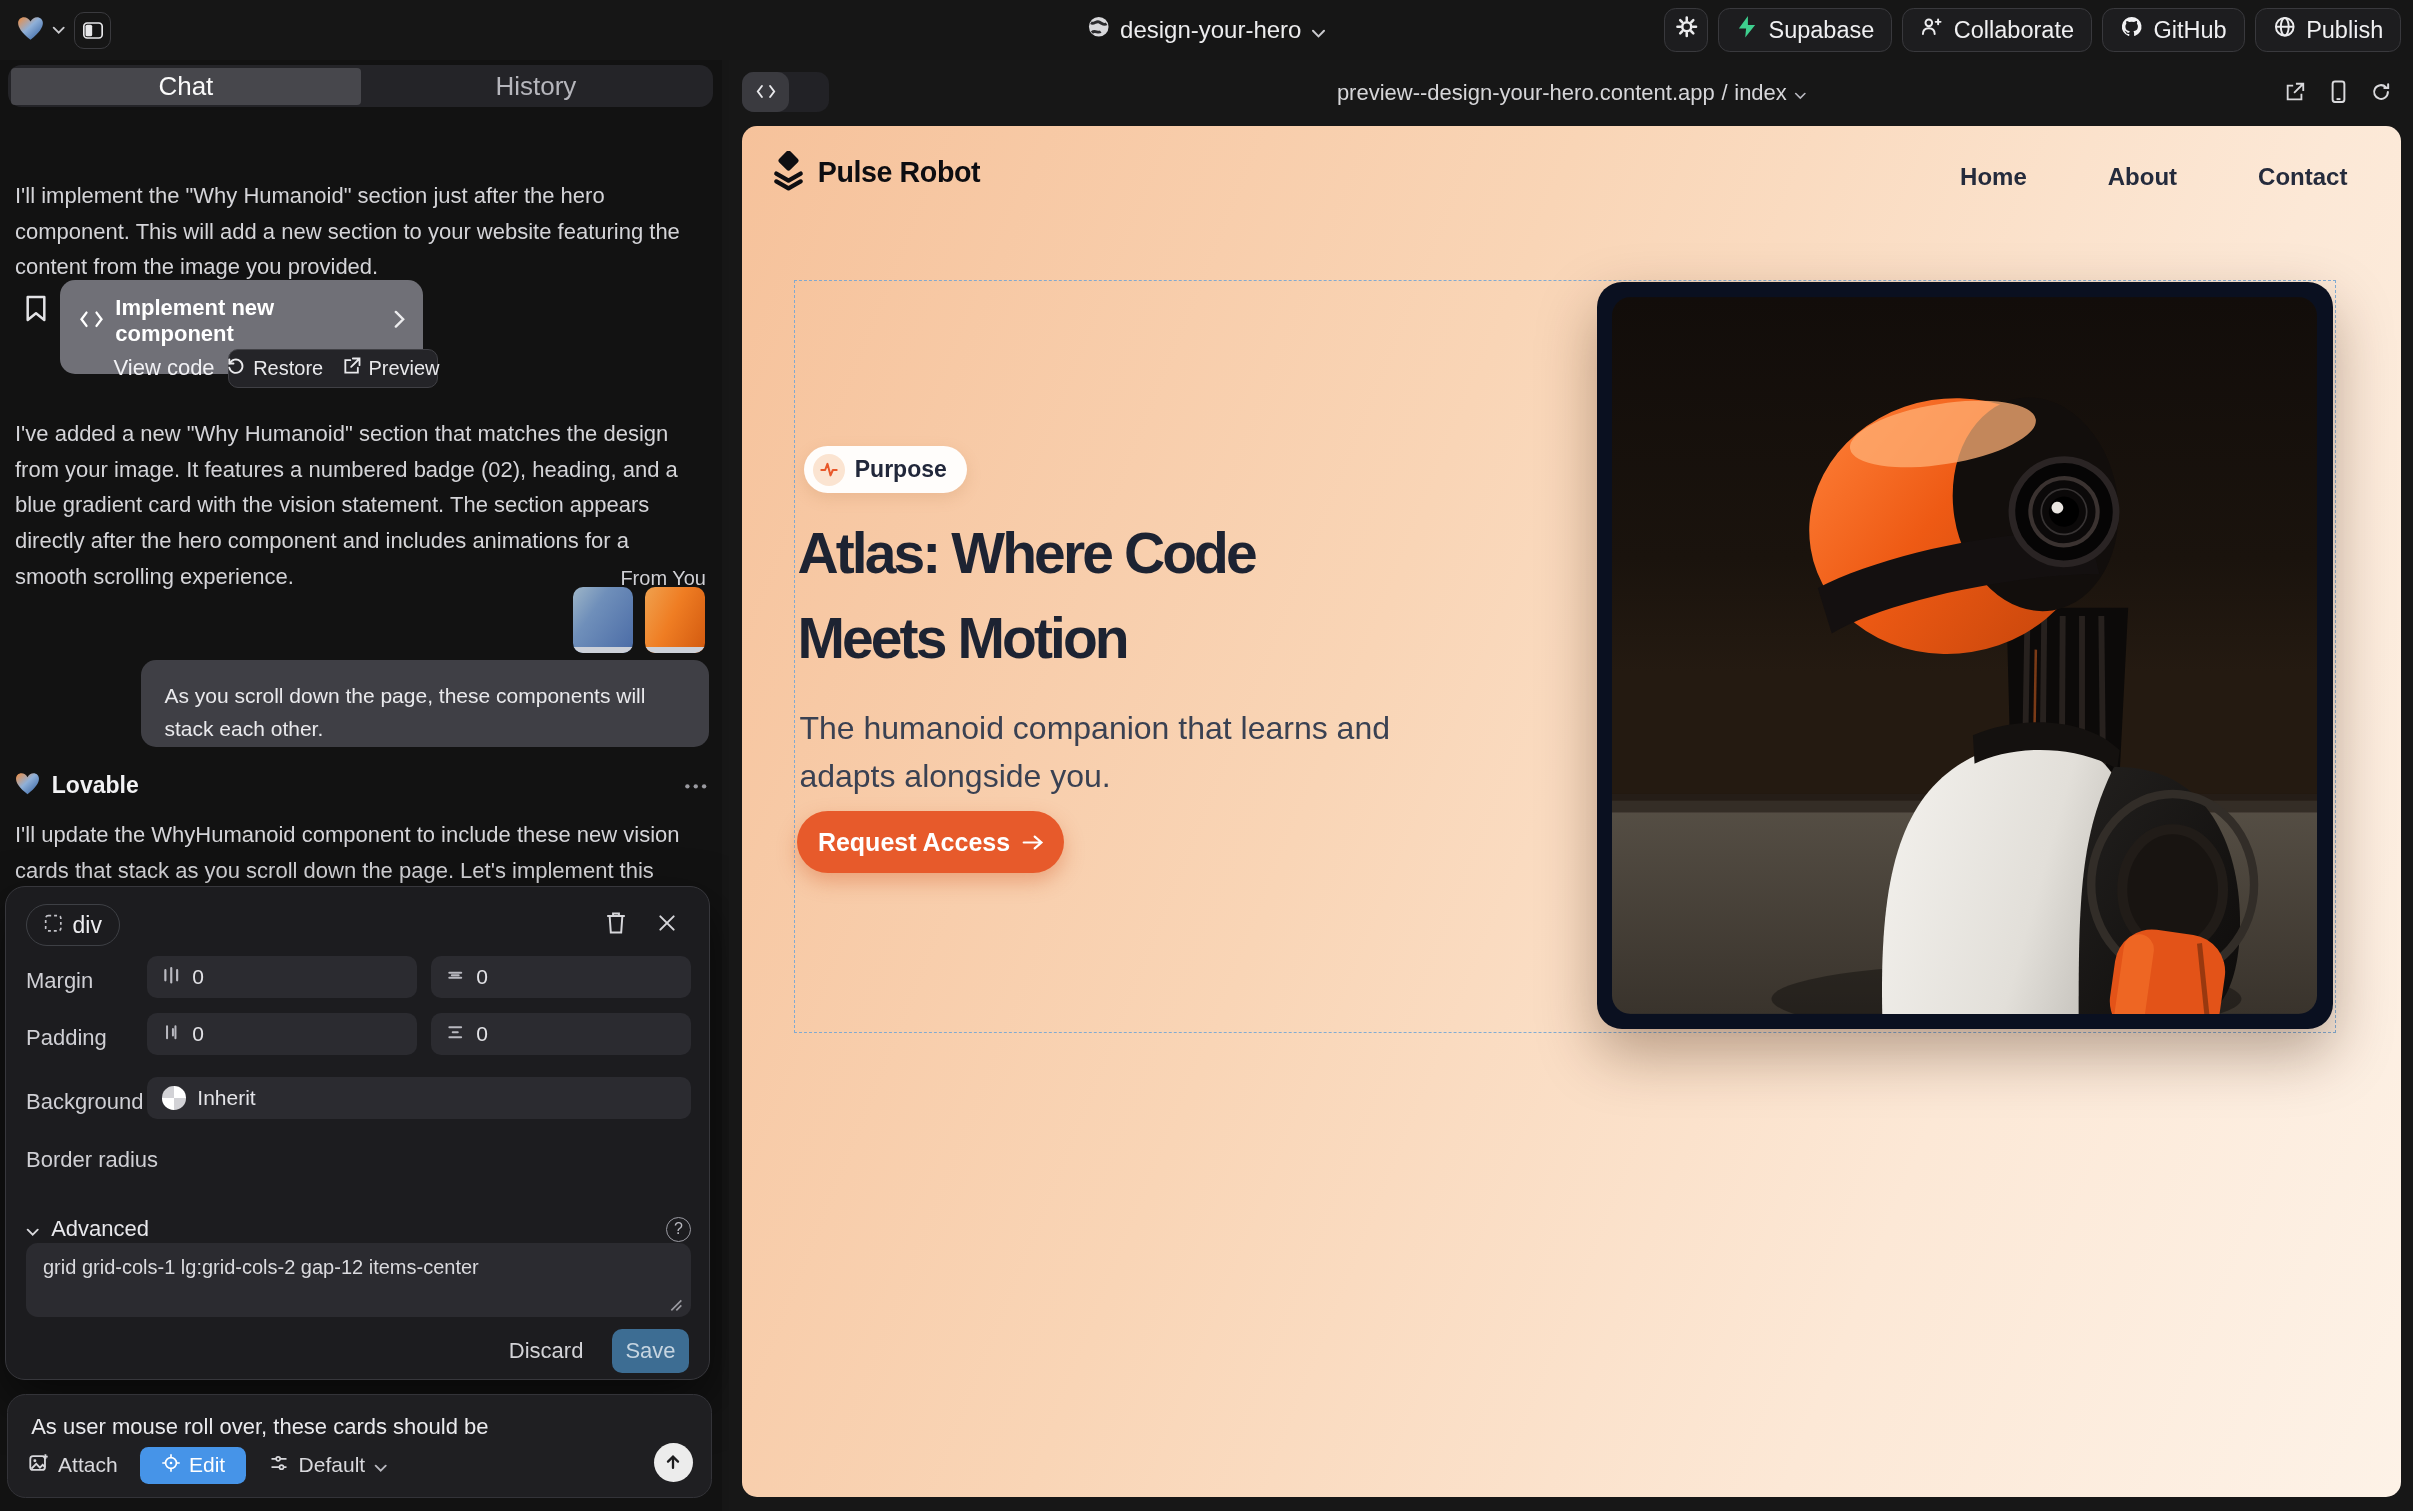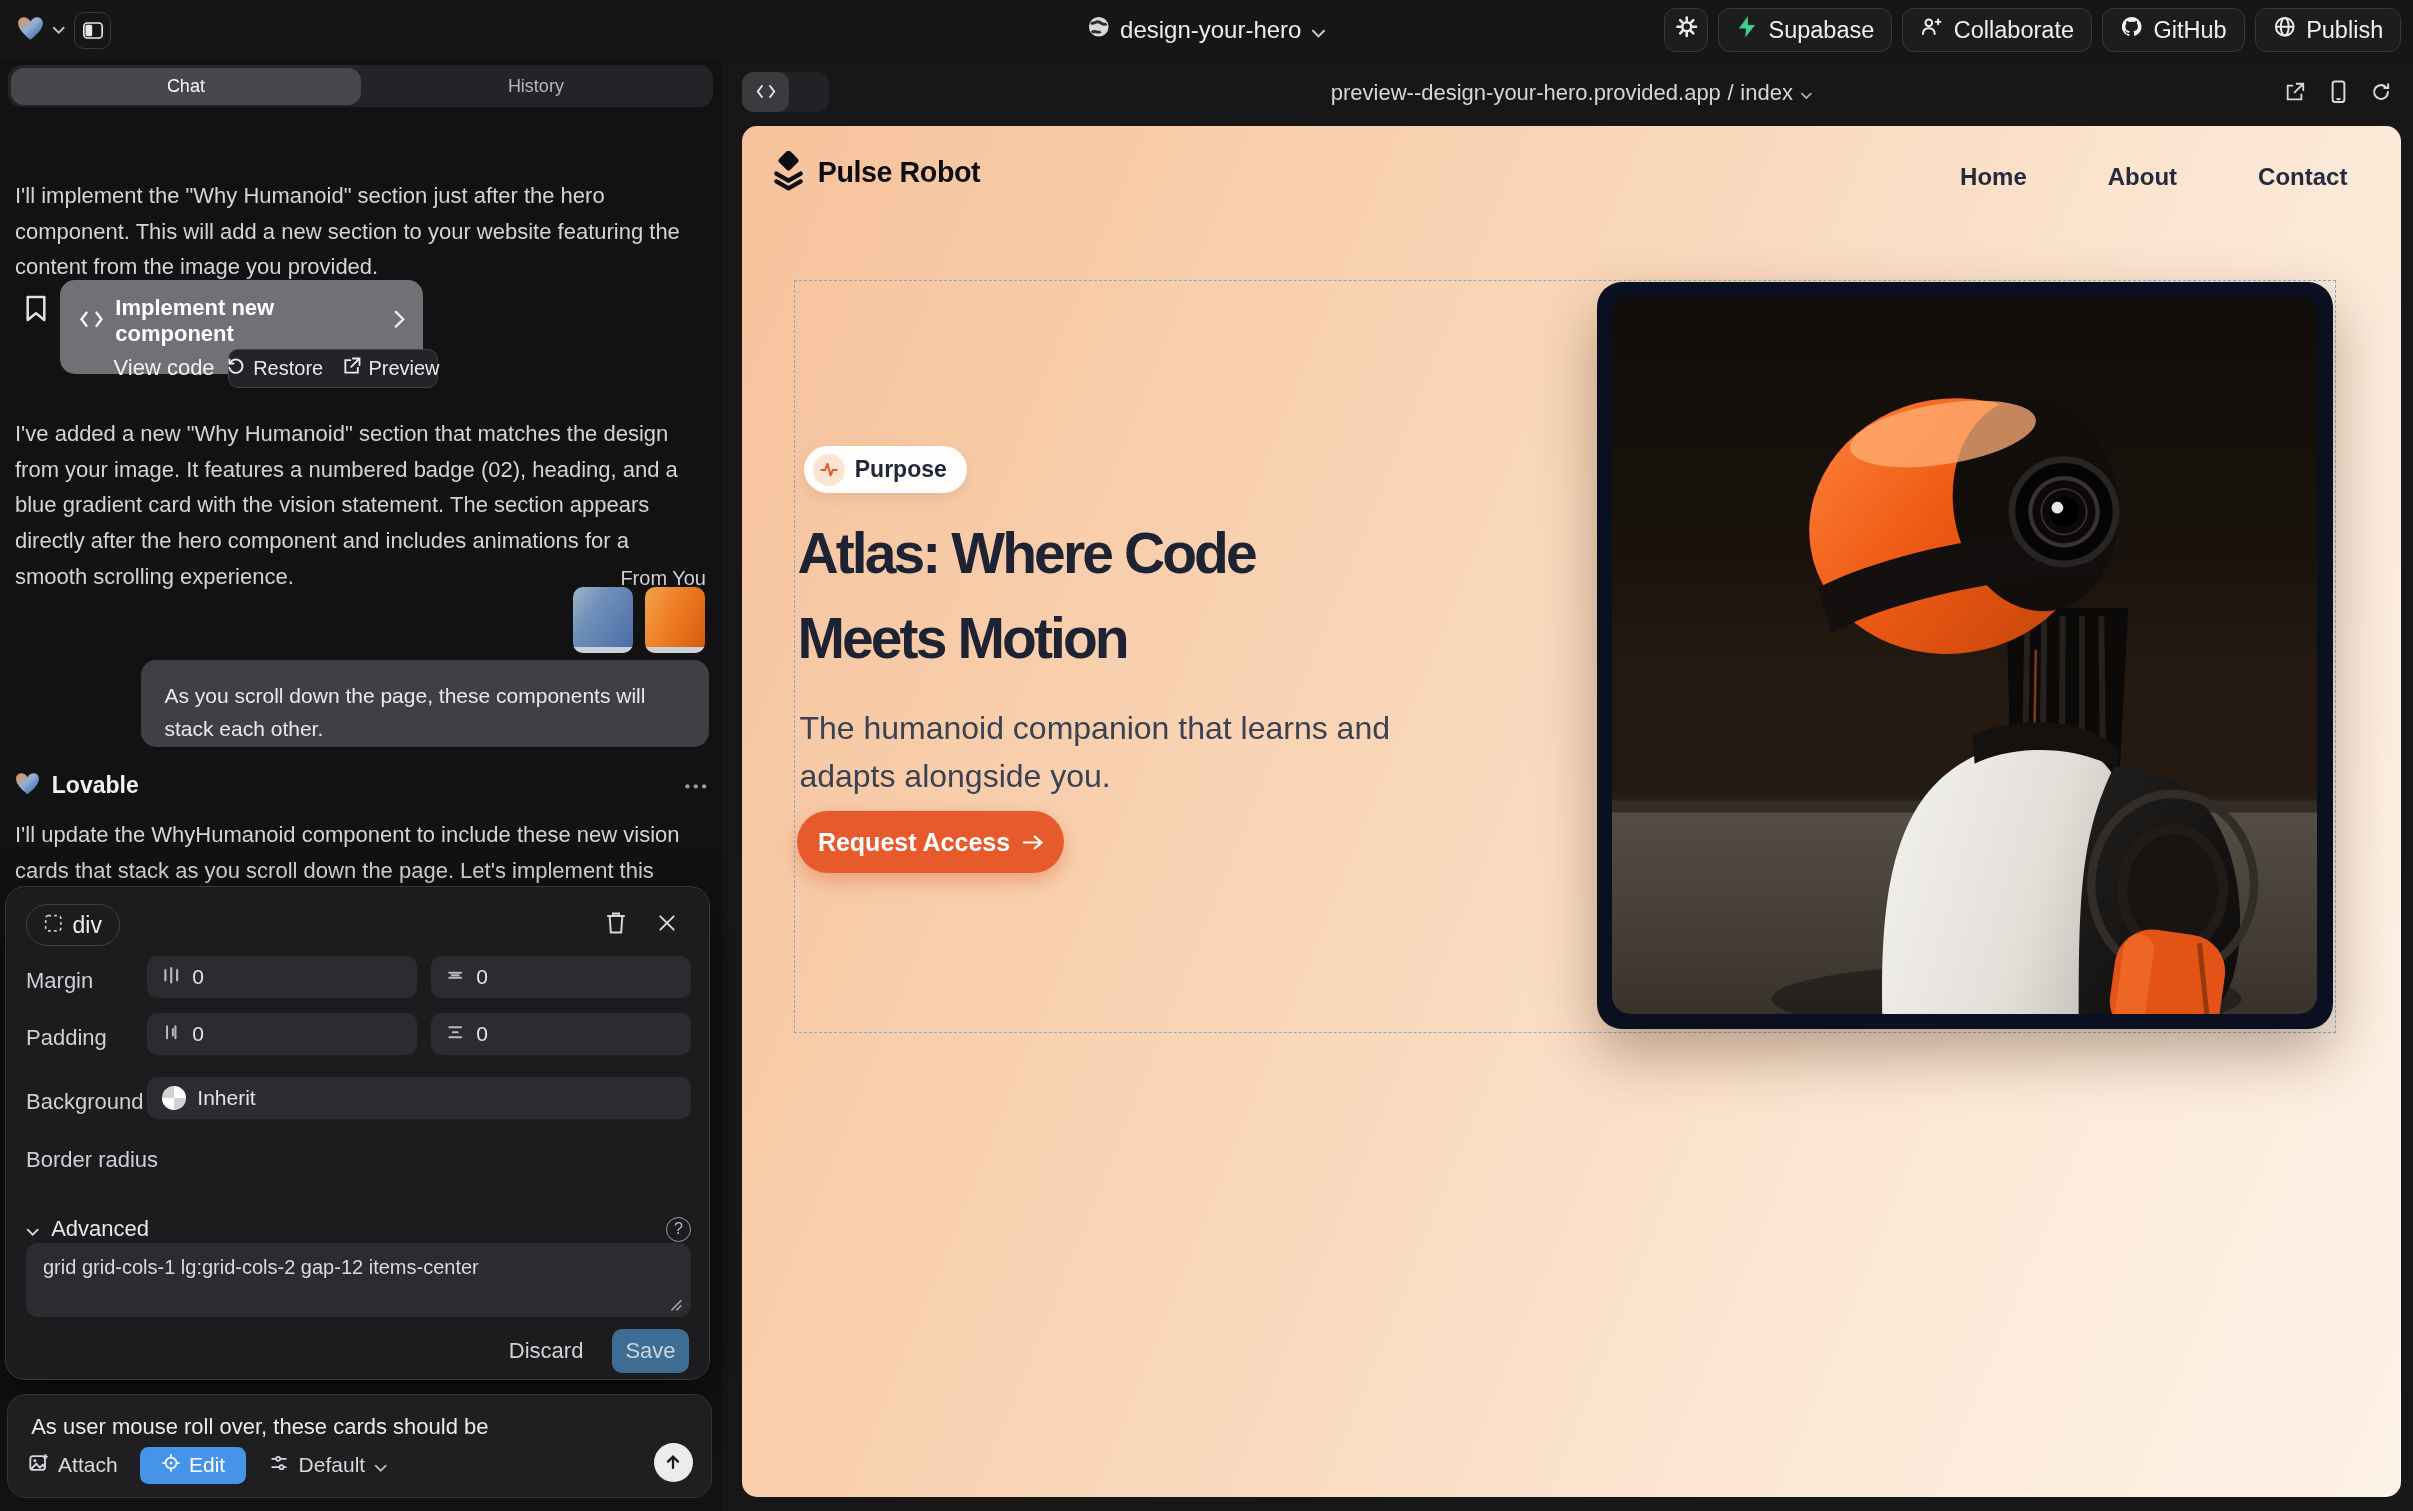--- a/index.html
+++ b/index.html
@@ -13,21 +13,21 @@
   .tb-left { position:absolute; left:17px; top:0; height:60px; display:flex; align-items:center; gap:8.4px; }
   .tb-toggle { width:37px; height:37px; border:1.3px solid #3a3a3e; border-radius:10px; display:flex; align-items:center; justify-content:center; }
   .tb-center { position:absolute; left:0; top:0; width:100%; height:60px; display:flex; align-items:center; justify-content:center; gap:10px; color:#ececee; font-size:24px; }
   .tb-right { position:absolute; right:11.8px; top:0; height:60px; display:flex; align-items:center; gap:10px; }
   .tb-btn { height:44px; display:flex; align-items:center; gap:10px; padding:0 17px; background:#1d1d1f; border:1.3px solid #39393d; border-radius:11.8px; color:#f0f0f2; font-size:23.5px; }
   .tb-btn.icon-only { width:44px; padding:0; justify-content:center; }
 
   
   .sidebar { position:absolute; left:0; top:60px; width:722px; height:1451px; background:#121212; }
   .tabs { position:absolute; left:8.4px; top:5px; width:705px; height:42px; background:#242428; border-radius:13.4px; display:flex; padding:2.5px; }
-  .tab { flex:1; display:flex; align-items:center; justify-content:center; font-size:18px; color:#b6b6bc; border-radius:13px;text-align:center; }
+  .tab { flex:1; display:flex; align-items:center; justify-content:center; font-size:26px; color:#b6b6bc; border-radius:4px;text-align:center; }
   .tab.active { background:#47474c; color:#fafafa; }
   .msg { position:absolute; left:15px; width:690px; font-size:22px; line-height:1.62; color:#d4d4d8; }
   .comp-card { position:absolute; left:60px; top:220px; width:363px; height:94px; background:#707077; border-radius:15px; padding:15px 18.5px; }
   .comp-row1 { display:flex; align-items:center; gap:11.8px; color:#ffffff; font-size:22px; font-weight:bold; }
   .comp-row1 .grow { flex:1; }
   .comp-row2 { margin-left:35px; margin-top:8.4px; color:#f1f1f4; font-size:22px; }
   .hover-tools { position:absolute; left:228px; top:289px; width:210px; height:39px; background:#242428; border:1.3px solid #404045; border-radius:10px; display:flex; align-items:center; justify-content:center; gap:18.5px; color:#e9e9ec; font-size:20px; }
   .tool-item { display:flex; align-items:center; gap:6.7px; }
   .from-you { position:absolute; left:420px; top:507px; width:286px; text-align:right; font-size:20px; color:#d0d0d5; }
   .thumb { position:absolute; top:527px; width:60px; height:66px; border-radius:10px; overflow:hidden; }
@@ -415,21 +415,21 @@
   <section class="preview-frame">
     <div class="pv-bar">
       <div class="code-toggle">
         <span class="seg">
           <svg width="22" height="15" viewBox="0 0 30 22" fill="none" stroke="#e9e9ec" stroke-width="2.8" stroke-linecap="round">
               <path d="M9 3 3 11l6 8M21 3l6 8-6 8"></path>
             </svg>
         </span>
       </div>
       <div class="pv-url">
-        <span>preview--design-your-hero.provided.app</span>
+        <span>preview--design-your-hero.content.app</span>
         <span>/</span>
         <span>index</span>
         <span>
           <svg width="12.6" height="7.6" viewBox="0 0 16 10">
               <path d="M2 2l6 6 6-6" fill="none" stroke="#b9b9c0" stroke-width="2.2" stroke-linecap="round"></path>
             </svg>
         </span>
       </div>
       <div class="pv-icons">
         <span>

